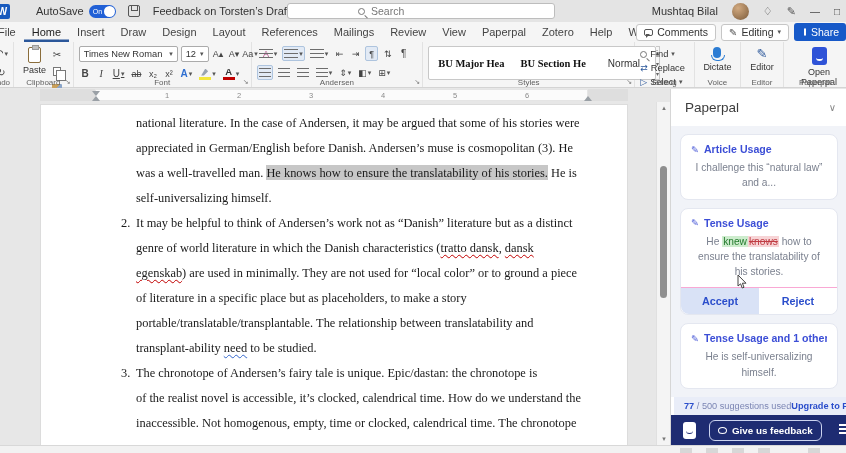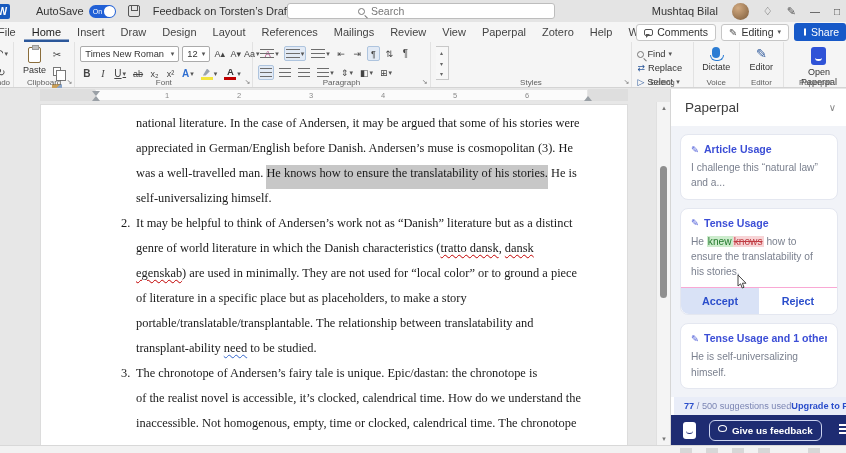--- a/index.html
+++ b/index.html
@@ -97,57 +97,57 @@
   .ind.down{border-top:5px solid #9aa0a6;top:2px;}
   .ind.up{border-bottom:5px solid #9aa0a6;top:7px;}
 
   
   .docarea{position:absolute;left:0;top:102px;width:656px;height:343px;background:#e7e7e7;overflow:hidden;}
   .page{position:absolute;left:40px;top:2px;width:588px;height:360px;background:#fff;border:1px solid #dcdcdc;}
   .doc-content{position:absolute;left:95px;top:10px;font-family:"Liberation Serif","DejaVu Serif",serif;
                font-size:12.4px;color:#1a1a1a;}
   .dline{height:25px;line-height:17px;white-space:nowrap;position:relative;}
   .dnum{position:absolute;left:-15px;}
-  .seg-sel{background:#c7c7c7;padding:1px 0 9px;}
+  .seg-sel{background:#c7c7c7;padding:1px 0 0;}
   .seg-sp{text-decoration:underline wavy #c00000 1px;text-underline-offset:2px;margin-top:38px;}
   .seg-gr{text-decoration:underline wavy #3366cc 1px;text-underline-offset:2px;}
 
   
   .vscroll{position:absolute;left:656px;top:102px;width:14px;height:343px;background:#f4f4f4;border-left:1px solid #e0e0e0;}
   .vs-arrow{position:absolute;left:0;width:14px;text-align:center;font-size:7px;color:#777;}
   .vs-thumb{position:absolute;left:3px;top:64px;width:7px;height:132px;background:#8f8f8f;border-radius:4px;}
 
   
   .panel{position:absolute;left:670px;top:89px;width:176px;height:356px;background:#fff;border-left:1px solid #d6d6d6;overflow:hidden;}
   .pp-header{height:37px;display:flex;align-items:center;justify-content:space-between;padding:0 10px 0 14px;}
   .pp-title{font-size:13.5px;color:#3d3d3d;}
   .pp-chev{font-size:10px;color:#888;}
   .pp-body{position:absolute;left:0;top:37px;width:176px;height:271px;background:#f1f3f8;padding:8px 9px;overflow:hidden;}
   .card{background:#fff;border:1px solid #e4e7f0;border-radius:8px;padding:8px 10px;margin-bottom:8px;}
   .card-title{display:flex;align-items:center;gap:5px;font-size:10.6px;font-weight:bold;color:#3c4ed6;white-space:nowrap;overflow:hidden;}
   .card-pen{font-size:9.5px;color:#4656d6;flex:0 0 auto;}
-  .card-body{margin-top:5px;font-size:10.2px;color:#7b818f;line-height:1.5;}
+  .card-body{margin-top:5px;font-size:10.2px;color:#7b818f;line-height:1.5;text-align:center;}
   .card.expanded{padding-bottom:0;}
   .seg-ins{background:#cdeccd;color:#237a2d;padding:0 1px;}
   .seg-del{background:#f7d4d6;color:#c03d44;text-decoration:line-through;padding:0 1px;}
   .btnrow{display:flex;margin:8px -10px 0;border-top:1px solid #f9a8d4;}
   .btn-accept{flex:1;text-align:center;padding:7px 0;background:#d9e2f6;border-bottom-left-radius:8px;
               color:#2b4ecb;font-size:10.8px;font-weight:bold;}
   .btn-reject{flex:1;text-align:center;padding:7px 0;background:#fff;border-bottom-right-radius:8px;
               color:#2b4ecb;font-size:10.8px;font-weight:bold;}
   .pp-footer{position:absolute;left:3px;top:308px;width:176px;height:18px;background:#e9edf8;display:flex;
              align-items:center;justify-content:space-between;padding:0 10px;font-size:9.2px;white-space:nowrap;}
   .usage-used{color:#2b4ecb;font-weight:bold;}
   .usage-rest{color:#7c86b4;}
   .upgrade{color:#2b4ecb;font-weight:bold;}
   .pp-navy{position:absolute;left:0;top:326px;width:176px;height:30px;background:#1e2c72;display:flex;align-items:center;}
   .pp-logo{width:13px;height:17px;background:#fff;border-radius:3px;margin-left:12px;position:relative;flex:0 0 auto;}
   .pp-logo::after{content:"";position:absolute;left:3px;top:7px;width:7px;height:4px;border-bottom:1.8px solid #1e2c72;border-radius:0 0 7px 7px;}
   .fb-btn{margin-left:13px;border:1px solid #ccd4ef;border-radius:6px;color:#fff;font-size:9.8px;font-weight:bold;
-          padding:4px 8px;display:flex;gap:5px;white-space:nowrap;}
+          padding:4px 8px;display:flex;align-items:center;gap:5px;white-space:nowrap;}
   .fb-bubble{width:9px;height:7px;border:1.2px solid #fff;border-radius:50%;}
   .hamb{position:absolute;left:168px;top:9px;width:16px;display:flex;flex-direction:column;gap:2.5px;}
   .hamb span{display:block;width:13px;height:1.6px;background:#fff;}
 
   
   .cursor{position:absolute;left:737px;top:274px;z-index:50;}
   .sliver{position:absolute;left:0;top:445px;width:846px;height:8px;background:#f2f2f2;border-top:1px solid #d8d8d8;}
   .sliver i{position:absolute;top:2px;width:12px;height:5px;background:#d7d7d7;}
 </style>
 </head>
@@ -339,25 +339,30 @@
           <div class="mini" style="font-size:9px">
               <span>◧</span>
               <span class="dd-sm">▾</span>
             </div>
           <div class="mini" style="font-size:9px">
               <span>⊞</span>
               <span class="dd-sm">▾</span>
             </div>
         </div>
       </div>
-      <div class="glabel">Paragraph</div>
+      <div class="glabel">Andersen</div>
       <div class="launcher">↘</div>
     </div>
 
     <div class="rgroup" style="width:212px">
+      <div class="gallery" id="styles-gallery">
+          <div class="style-serif">BU Major Hea</div>
+          <div class="style-serif">BU Section He</div>
+          <div class="style-normal">Normal</div>
+        </div>
       <div class="gal-scroll">
         <span>▴</span>
           <span>▾</span>
           <span>▾</span>
       </div>
       <div class="glabel">Styles</div>
       <div class="launcher">↘</div>
     </div>
 
     <div class="rgroup" style="width:64px">

